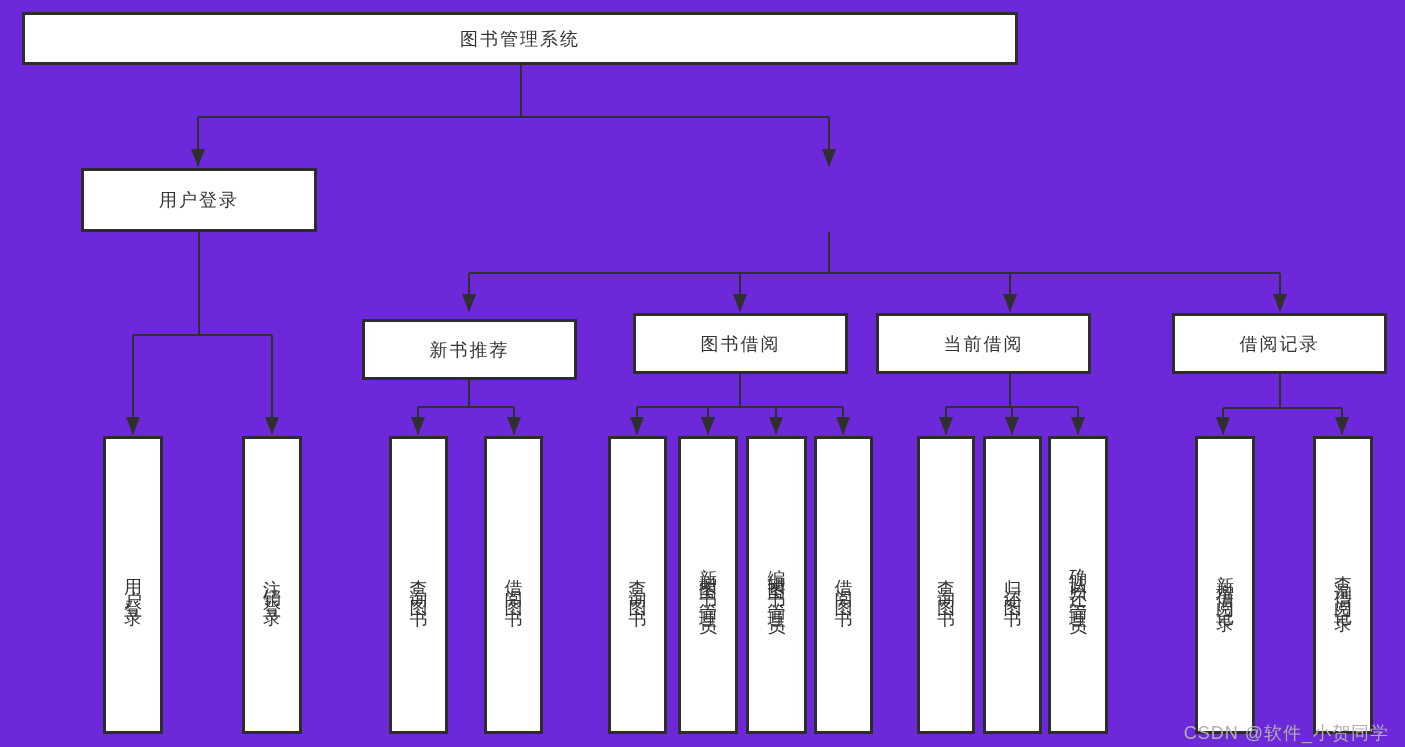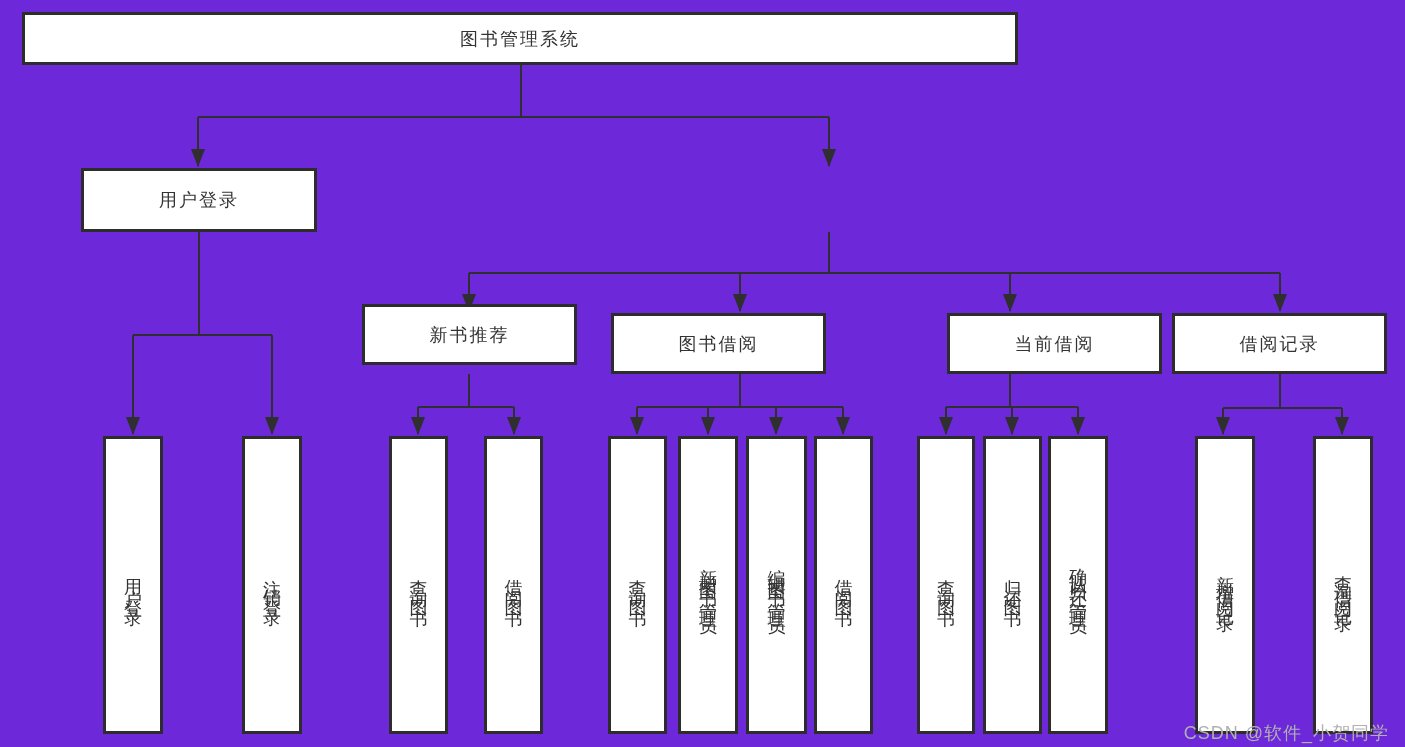--- a/index.html
+++ b/index.html
@@ -112,23 +112,23 @@
       <path d="M1223,408 H1342"></path>
       <path d="M1223,408 V434" marker-end="url(#arw)"></path>
       <path d="M1342,408 V434" marker-end="url(#arw)"></path>
     </g>
   </svg>
 
   <div class="box hbox" style="left:22px; top:12px; width:996px; height:53px;">图书管理系统</div>
 
   <div class="box hbox" style="left:81px; top:168px; width:236px; height:64px;">用户登录</div>
 
-  <div class="box hbox" style="left:362px; top:304px; width:215px; height:61px;">新书推荐</div>
-  <div class="box hbox" style="left:611px; top:313px; width:215px; height:61px;">图书借阅</div>
-  <div class="box hbox" style="left:947px; top:313px; width:215px; height:61px;">当前借阅</div>
+  <div class="box hbox" style="left:362px; top:319px; width:215px; height:61px;">新书推荐</div>
+  <div class="box hbox" style="left:633px; top:313px; width:215px; height:61px;">图书借阅</div>
+  <div class="box hbox" style="left:876px; top:313px; width:215px; height:61px;">当前借阅</div>
   <div class="box hbox" style="left:1172px; top:313px; width:215px; height:61px;">借阅记录</div>
 
   <div class="box vbox" style="left:103px; top:436px; width:60px; height:298px;">用户登录</div>
   <div class="box vbox" style="left:242px; top:436px; width:60px; height:298px;">注销登录</div>
 
   <div class="box vbox" style="left:389px; top:436px; width:59px; height:298px;">查询图书</div>
   <div class="box vbox" style="left:484px; top:436px; width:59px; height:298px;">借阅图书</div>
 
   <div class="box vbox" style="left:608px; top:436px; width:59px; height:298px;">查询图书</div>
   <div class="box vbox" style="left:678px; top:436px; width:60px; height:298px; letter-spacing:7px;">新增图书（管理员）</div>

